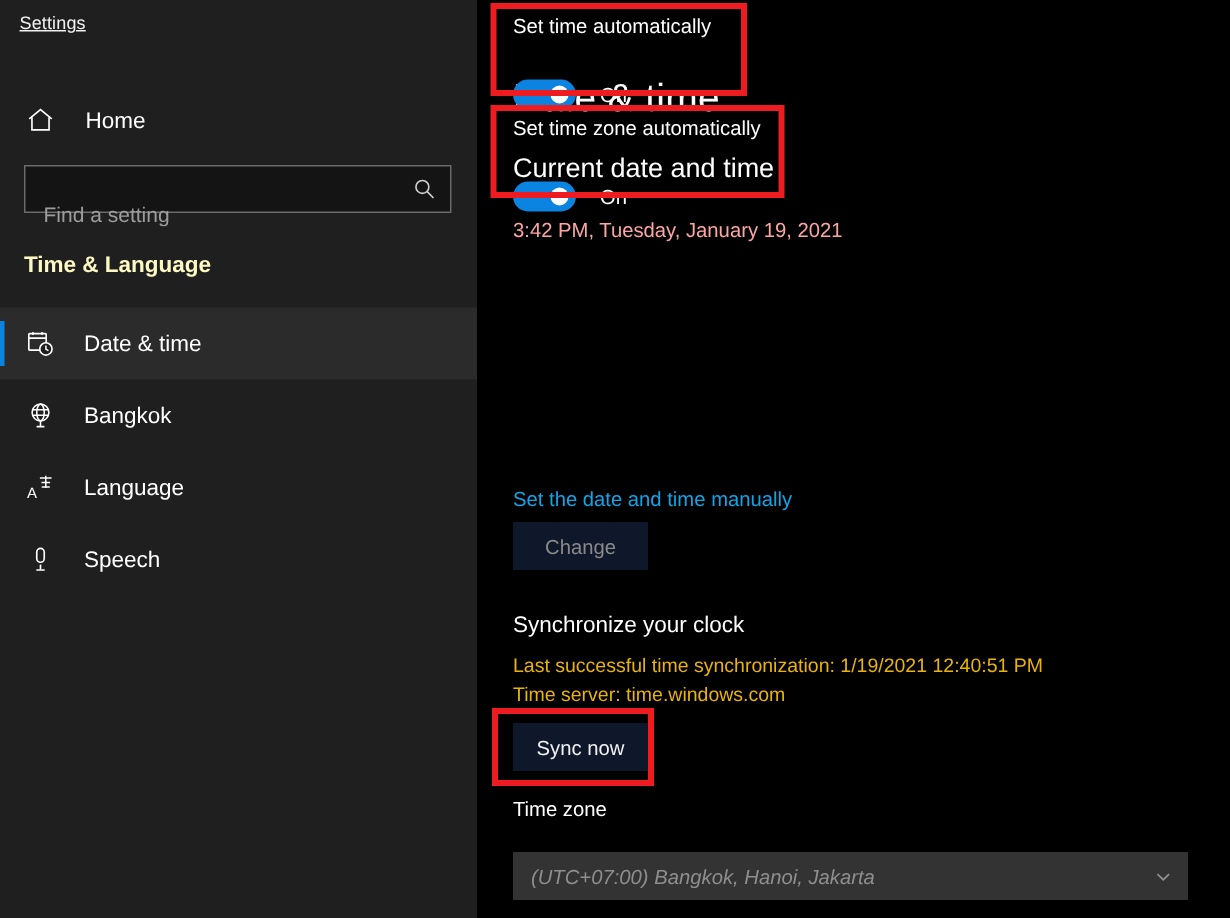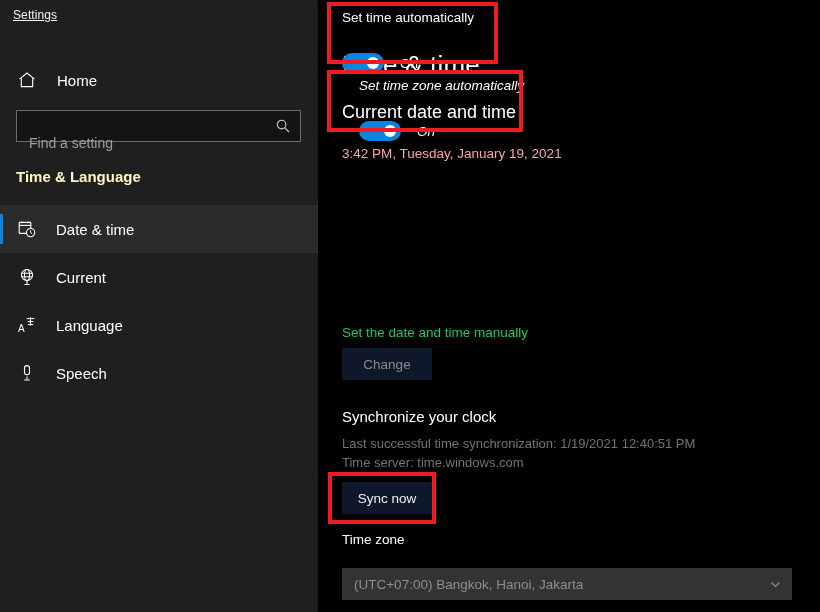--- a/index.html
+++ b/index.html
@@ -215,21 +215,21 @@
     right: 5px;
   }
   .switch-state {
     font-size: 13.5px;
     color: #ffffff;
     margin-left: 16px;
   }
 
   .field-label {
     font-size: 13.5px;
-    color: #22c55e;
+    color: #0ea5e9;
     position: absolute;
   }
 
   .btn {
     position: absolute;
     background: #0f172a;
     border: none;
     font-family: "Liberation Sans", sans-serif;
     font-size: 13.5px;
     height: 32px;
@@ -242,37 +242,38 @@
   .btn.enabled { color: #f0f0f0; }
 
   .sync-heading {
     position: absolute;
     font-size: 15px;
     color: #ffffff;
   }
   .sync-line {
     position: absolute;
     font-size: 13px;
-    color: #737373;
+    color: #eab308;
     white-space: nowrap;
   }
 
   .tz-label {
     position: absolute;
     font-size: 13.5px;
     color: #ffffff;
   }
   .tz-select {
     position: absolute;
     height: 32px;
     background: #333333;
     display: flex;
     align-items: center;
     padding: 0 10px 0 12px;
     cursor: default;
+    font-style: italic;
   }
   .tz-value {
     flex: 1;
     font-size: 13.5px;
     color: #8e8e8e;
     white-space: nowrap;
     overflow: hidden;
   }
   .chevron-icon {
     width: 14px;
@@ -334,21 +335,21 @@
 
       <div class="nav-item">
         <span class="nav-icon">
           <svg width="20" height="20" viewBox="0 0 20 20" fill="none" stroke="currentColor" stroke-width="1.05">
             <circle cx="10" cy="8" r="5.6"></circle>
             <ellipse cx="10" cy="8" rx="2.5" ry="5.6"></ellipse>
             <path d="M4.6 6.2 H15.4 M4.6 9.8 H15.4"></path>
             <path d="M10 13.6 V17.2 M7.4 17.4 H12.6"></path>
           </svg>
         </span>
-        <span class="nav-label">Current</span>
+        <span class="nav-label">Bangkok</span>
       </div>
 
       <div class="nav-item">
         <span class="nav-icon">
           <svg width="20" height="20" viewBox="0 0 20 20" fill="none" stroke="currentColor" stroke-width="1">
             <text x="1" y="17" font-size="10" font-family="Liberation Sans, sans-serif" fill="currentColor" stroke="none">A</text>
             <path d="M9.6 3.6 H17.4"></path>
             <path d="M10.6 6.6 H16.4"></path>
             <path d="M13.5 2.2 V10.4"></path>
             <path d="M10.8 9.6 H16.2"></path>
@@ -381,21 +382,21 @@
     <div class="toggle-group" style="left:24px; top:10px;">
       <div class="toggle-label">Set time automatically</div>
       <div class="toggle-row">
         <div class="switch">
           <span class="knob"></span>
         </div>
         <span class="switch-state">On</span>
       </div>
     </div>
 
-    <div class="toggle-group" style="left:41px; top:78px;font-style:italic;">
+    <div class="toggle-group" style="left:24px; top:78px;">
       <div class="toggle-label">Set time zone automatically</div>
       <div class="toggle-row">
         <div class="switch">
           <span class="knob"></span>
         </div>
         <span class="switch-state">On</span>
       </div>
     </div>
 
     <div class="field-label" style="left:24px; top:325px;">Set the date and time manually</div>

